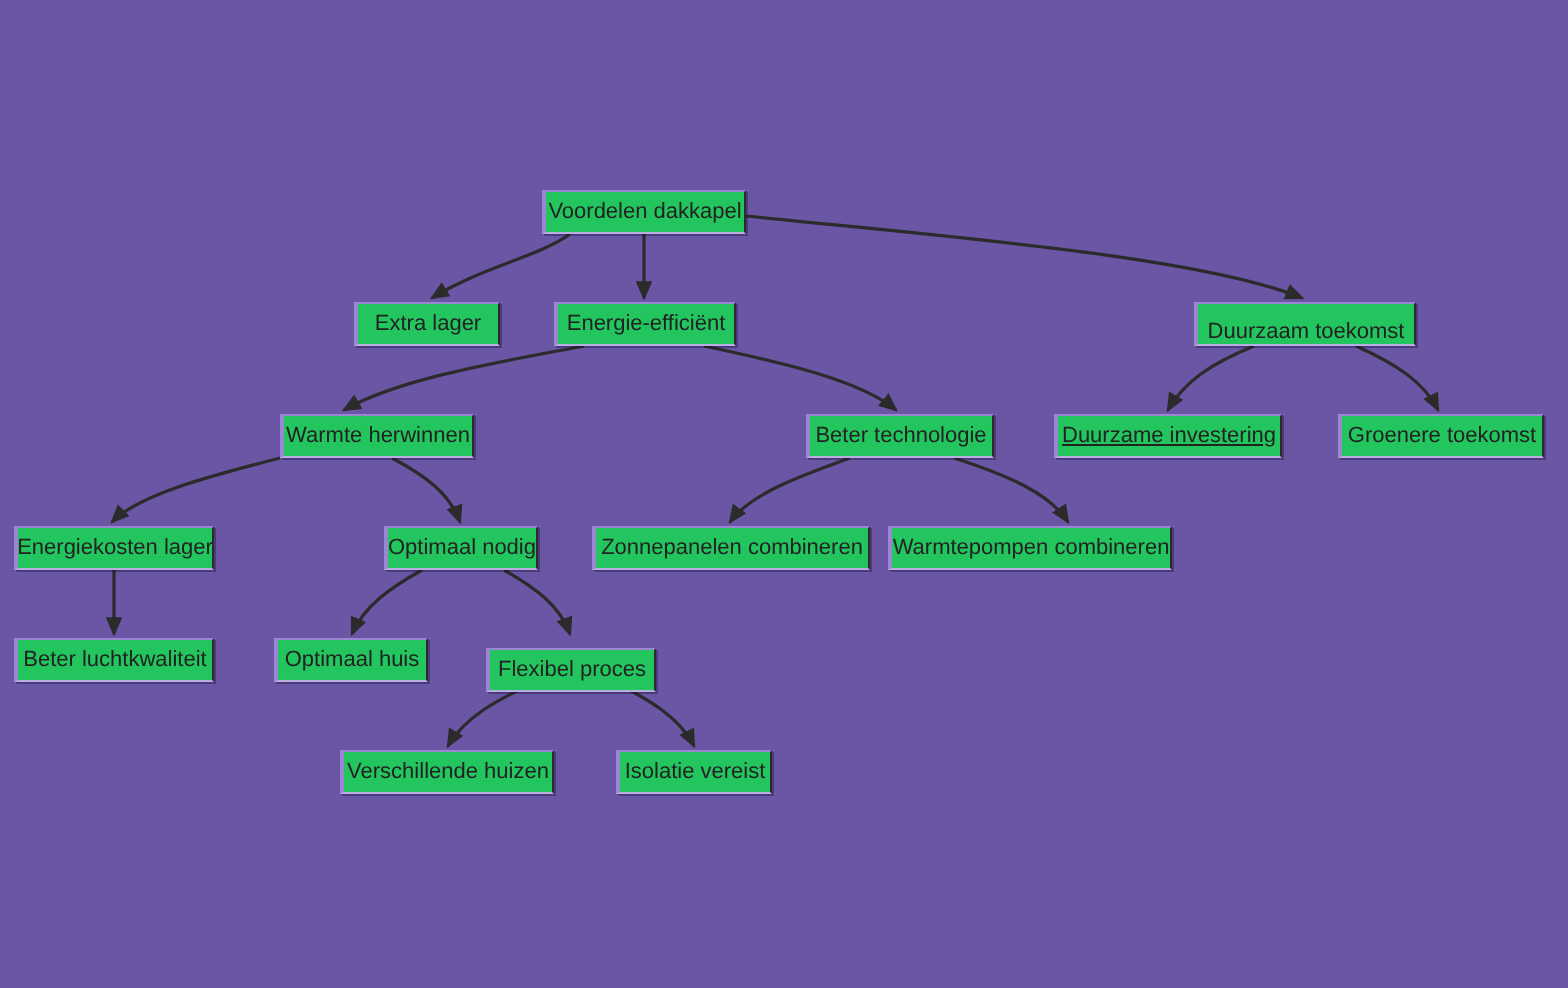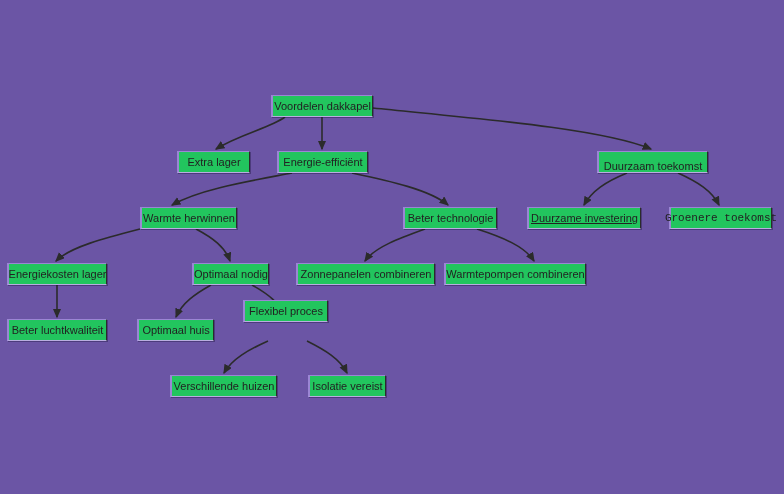--- a/index.html
+++ b/index.html
@@ -95,42 +95,42 @@
       </div>
       <div class="node" style="left: 112px; top: 207px; width: 97px; margin-left: 28px;">
         <span class="node-label">Warmte herwinnen</span>
       </div>
       <div class="node" style="left: 403px; top: 207px; width: 94px;">
         <span class="node-label">Beter technologie</span>
       </div>
       <div class="node" style="left: 527px; top: 207px; width: 114px; text-decoration: underline;">
         <span class="node-label">Duurzame investering</span>
       </div>
-      <div class="node" style="left: 669px; top: 207px; width: 103px; font-family: Liberation Mono, monospace;">
+      <div class="node" style="left: 669px; top: 207px; width: 103px;">
         <span class="node-label">Groenere toekomst</span>
       </div>
       <div class="node" style="left: 7px; top: 263px; width: 100px;">
         <span class="node-label">Energiekosten lager</span>
       </div>
       <div class="node" style="left: 192px; top: 263px; width: 77px;">
         <span class="node-label">Optimaal nodig</span>
       </div>
       <div class="node" style="left: 296px; top: 263px; width: 139px;">
         <span class="node-label">Zonnepanelen combineren</span>
       </div>
       <div class="node" style="left: 444px; top: 263px; width: 142px;">
         <span class="node-label">Warmtepompen combineren</span>
       </div>
       <div class="node" style="left: 7px; top: 319px; width: 100px;">
         <span class="node-label">Beter luchtkwaliteit</span>
       </div>
       <div class="node" style="left: 137px; top: 319px; width: 77px;">
         <span class="node-label">Optimaal huis</span>
       </div>
-      <div class="node" style="left: 243px; top: 300px; width: 85px;">
+      <div class="node" style="left: 243px; top: 324px; width: 85px;">
         <span class="node-label">Flexibel proces</span>
       </div>
       <div class="node" style="left: 170px; top: 375px; width: 107px;">
         <span class="node-label">Verschillende huizen</span>
       </div>
       <div class="node" style="left: 308px; top: 375px; width: 78px;">
         <span class="node-label">Isolatie vereist</span>
       </div>
     </div>
 

